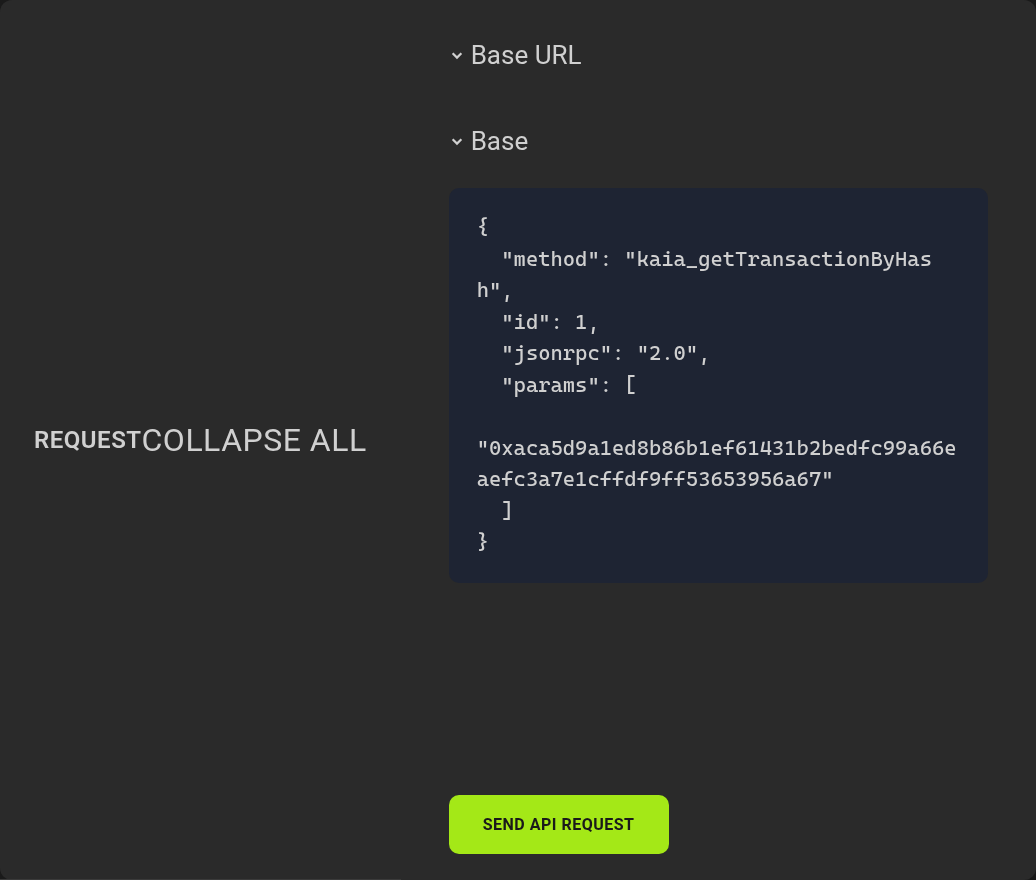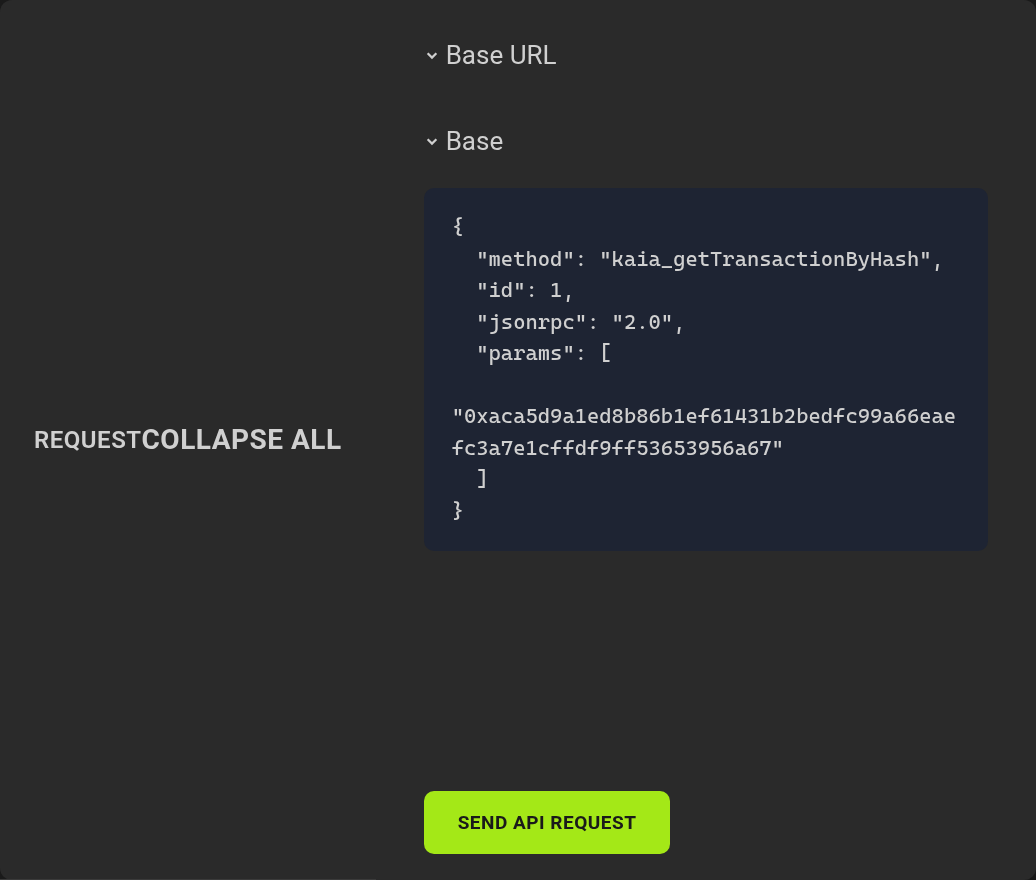--- a/index.html
+++ b/index.html
@@ -35,22 +35,22 @@
     
     .header-title {
       color: #d0d0d0;
       font-size: 24px;
       font-weight: 600;
       letter-spacing: 0.5px;
     }
     
     .collapse-all {
       color: #d0d0d0;
-      font-size: 28px;
-      font-weight: 700;
+      font-size: 32px;
+      font-weight: 400;
       letter-spacing: 0.5px;
       cursor: pointer;
       background: none;
       border: none;
       font-family: inherit;
     }
     
     .content {
       padding: 40px 48px 26px 48px;
       flex: 1;
@@ -117,21 +117,21 @@
       margin-top: auto;
       padding-top: 40px;
     }
     
     .send-button {
       background: #a4e817;
       color: #1a1a1a;
       border: none;
       border-radius: 10px;
       padding: 20px 34px;
-      font-size: 19px;
+      font-size: 16px;
       font-weight: 700;
       letter-spacing: 0.5px;
       cursor: pointer;
       font-family: inherit;
     }
   </style>
 </head>
 <body>
 
 <div class="container">

